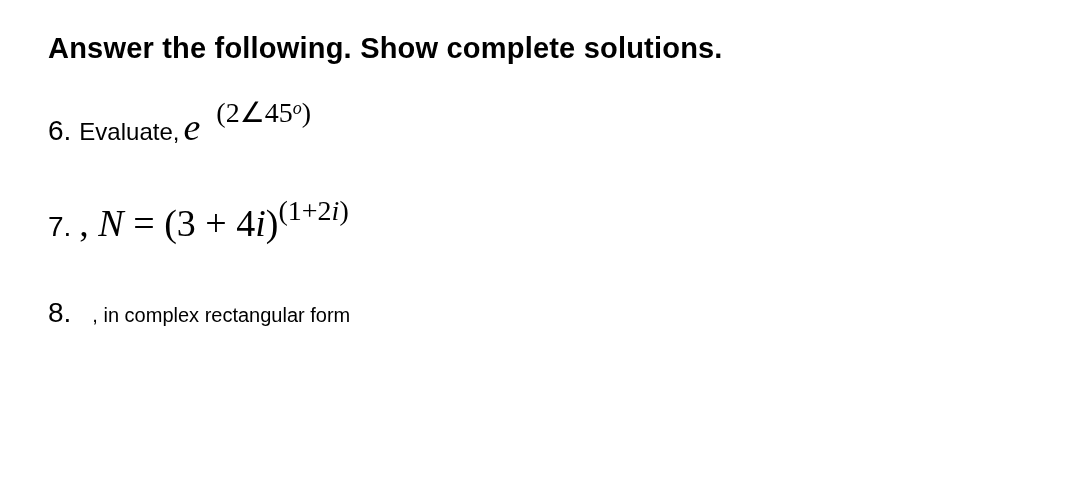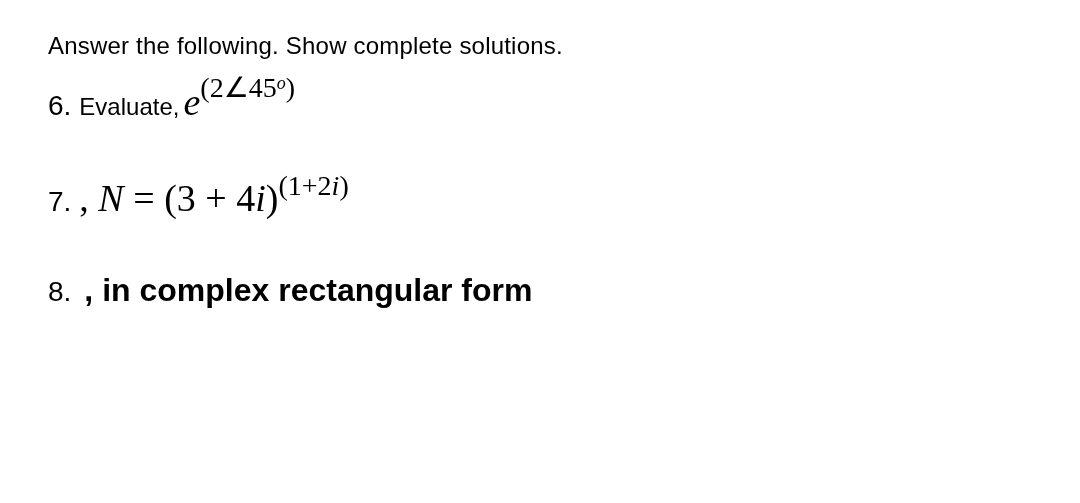--- a/index.html
+++ b/index.html
@@ -9,23 +9,23 @@
     }
     body {
       width: 1080px;
       height: 503px;
       background: #ffffff;
       font-family: Arial, Helvetica, sans-serif;
       color: #000000;
       padding: 32px 48px;
     }
     .instruction {
-      font-size: 24px;
-      font-weight: 400;
-      margin-bottom: 20px;
+      font-size: 29px;
+      font-weight: 700;
+      margin-bottom: 40px;
       letter-spacing: 0.2px;
     }
     .problem {
       display: flex;
       align-items: baseline;
       margin-bottom: 52px;
     }
     .problem-number {
       font-size: 28px;
       font-weight: 400;
@@ -48,21 +48,21 @@
       font-family: 'Times New Roman', Times, serif;
       font-style: italic;
       font-size: 38px;
       position: relative;
       margin-left: 4px;
     }
     .p6-sup {
       font-size: 28px;
       position: relative;
       top: -18px;
-      left: 0;
+      left: 16px;
       font-style: normal;
     }
     .p6-sup .inner {
       font-style: normal;
     }
     .p6-sup .degree {
       font-style: italic;
       font-size: 18px;
       position: relative;
       top: -8px;
@@ -107,23 +107,23 @@
     .p8-expr {
       font-family: 'Times New Roman', Times, serif;
       font-size: 40px;
     }
     .p8-sup {
       font-size: 26px;
       position: relative;
       top: -16px;
     }
     .p8-tail {
-      font-size: 32px;
-      font-weight: 700;
-      margin-left: 5px;
+      font-size: 20px;
+      font-weight: 400;
+      margin-left: 13px;
     }
     .angle {
       font-family: 'Times New Roman', Times, serif;
     }
   </style>
 </head>
 <body>
 
 <div class="instruction">Answer the following. Show complete solutions.</div>
 

